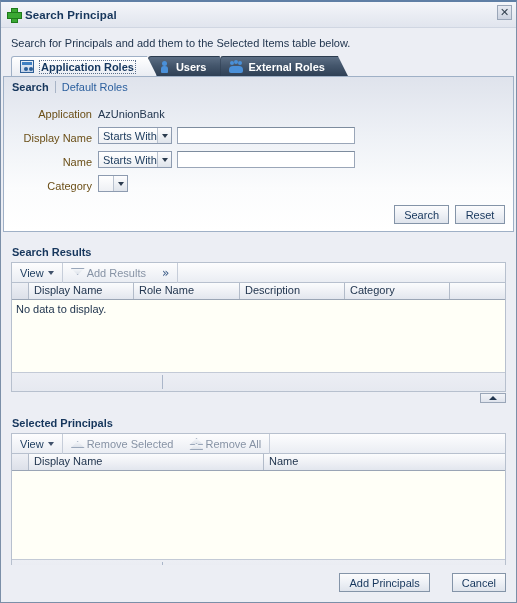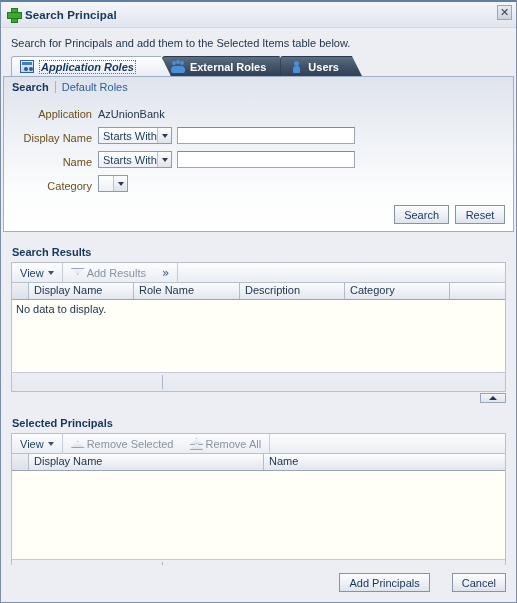--- a/index.html
+++ b/index.html
@@ -95,23 +95,22 @@
     border-top-left-radius: 3px;
     border-top-right-radius: 3px;
     margin-right: -9px;
   }
   .tab.active {
     background: linear-gradient(to bottom,#ffffff 0%, #f2f4f8 60%, #e9ecf2 100%);
     border: 1px solid #9fb0c6;
     border-bottom: none;
     color: #14365e;
     z-index: 5;
-    padding-right: 34px;
+    padding-right: 20px;
     clip-path: polygon(0 0, calc(100% - 10px) 0, 100% 100%, 0 100%);
-    font-style: italic;
   }
   .tab.inactive {
     background: linear-gradient(to bottom,#5c6e84 0%, #44566c 45%, #2f4055 100%);
     color: #ffffff;
     border: 1px solid #2b3b4e;
     border-bottom: none;
     padding-right: 22px;
     clip-path: polygon(0 0, calc(100% - 10px) 0, 100% 100%, 0 100%);
   }
   .tab .tab-label { white-space: nowrap; }
@@ -431,26 +430,26 @@
   </div>
 
   <div class="instructions">Search for Principals and add them to the Selected Items table below.</div>
 
   <div class="tabbar">
     <div class="tab active">
       <span class="tab-ico ico-approle"></span>
       <span class="tab-label">Application Roles</span>
     </div>
     <div class="tab inactive">
+      <span class="tab-ico ico-user"></span>
+      <span class="tab-label">Users</span>
+    </div>
+    <div class="tab inactive">
       <span class="tab-ico ico-group"></span>
       <span class="tab-label">External Roles</span>
-    </div>
-    <div class="tab inactive">
-      <span class="tab-ico ico-user"></span>
-      <span class="tab-label">Users</span>
     </div>
   </div>
 
   <div class="search-panel">
 
     <div class="subtabs">
       <span class="subtab active">Search</span>
       <span class="subtab-sep"></span>
       <span class="subtab">Default Roles</span>
     </div>

